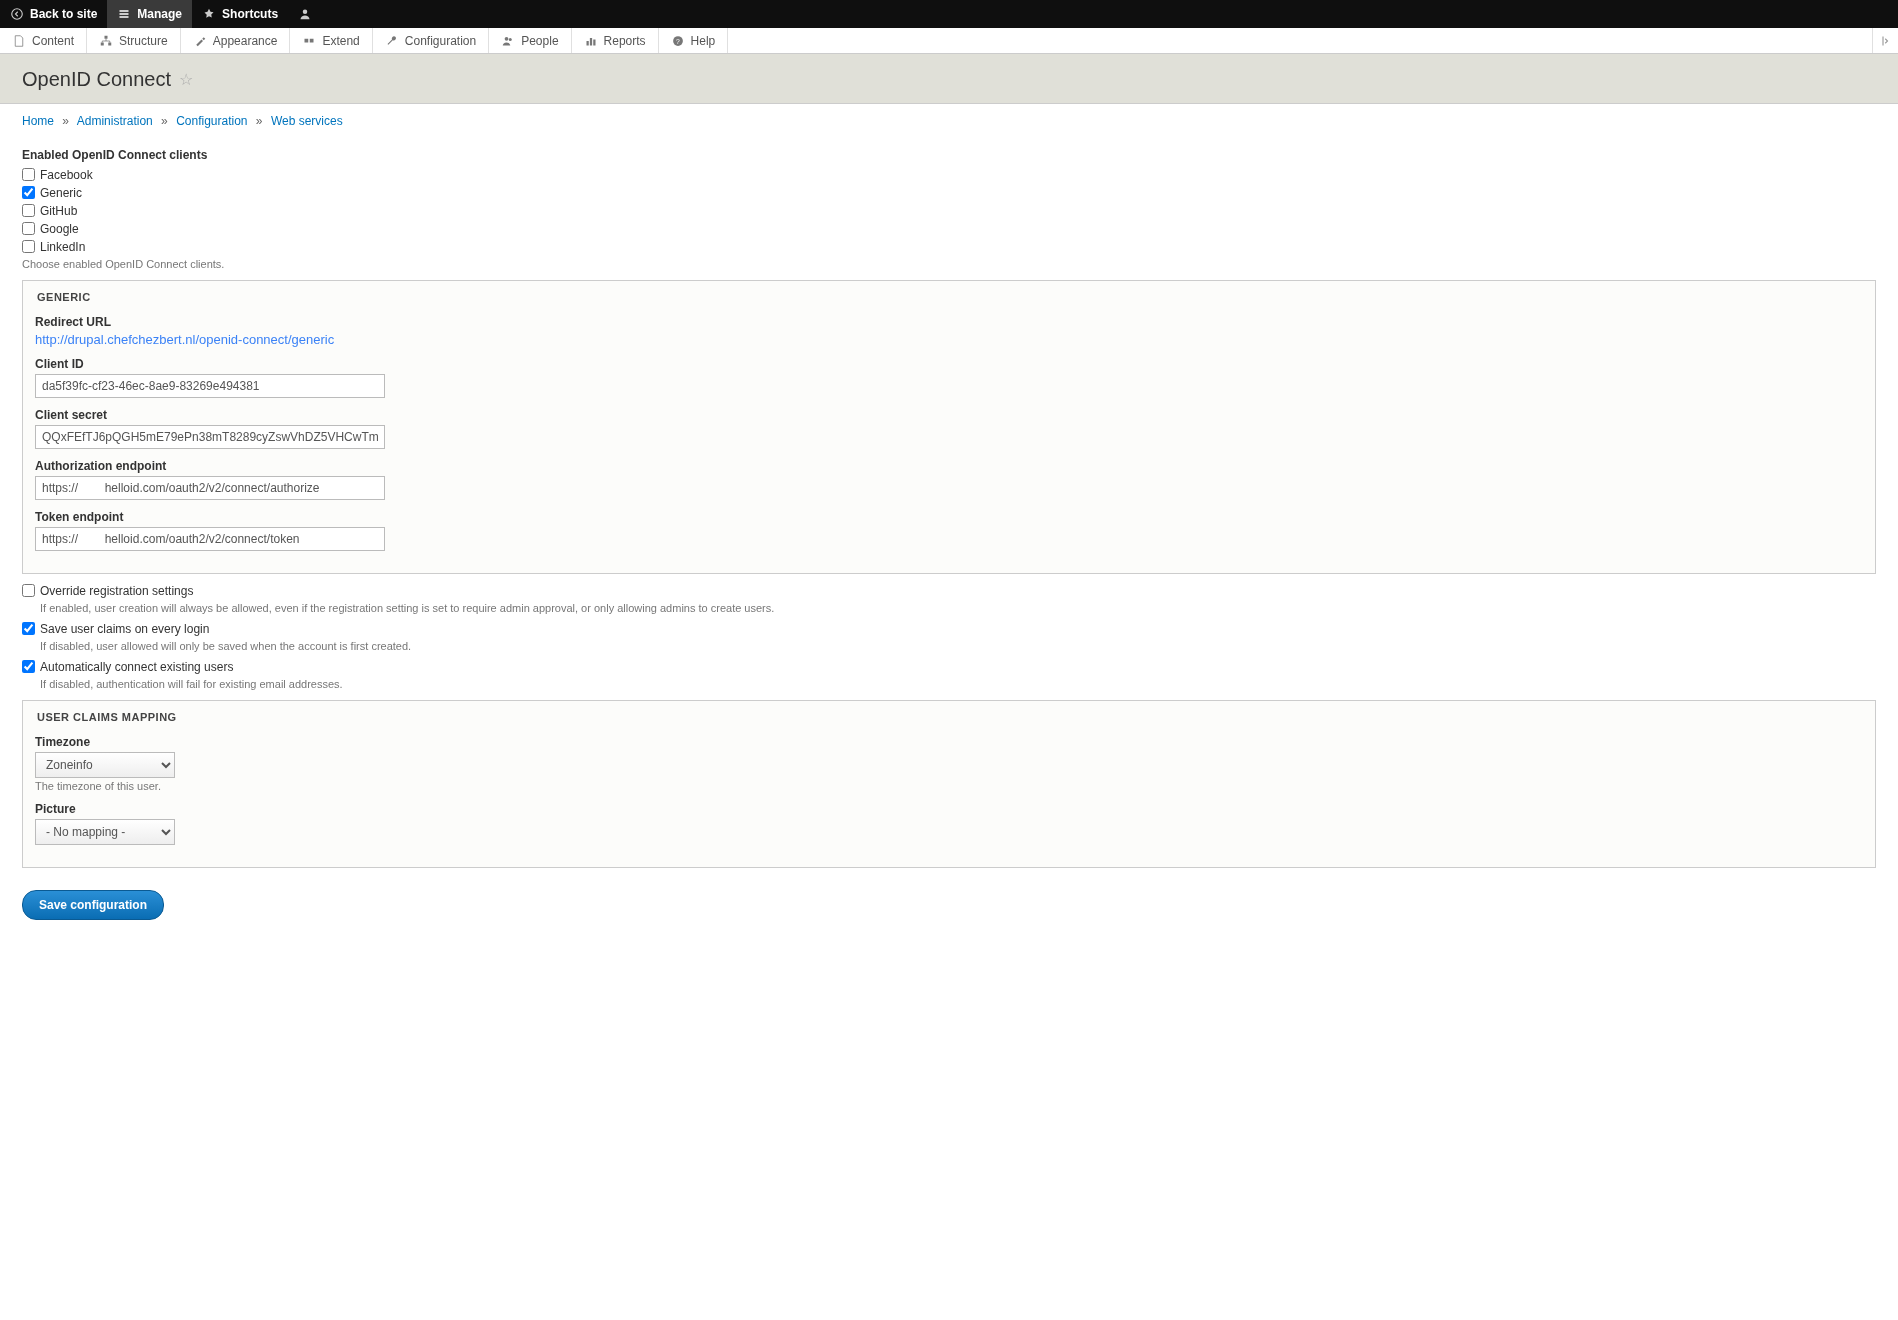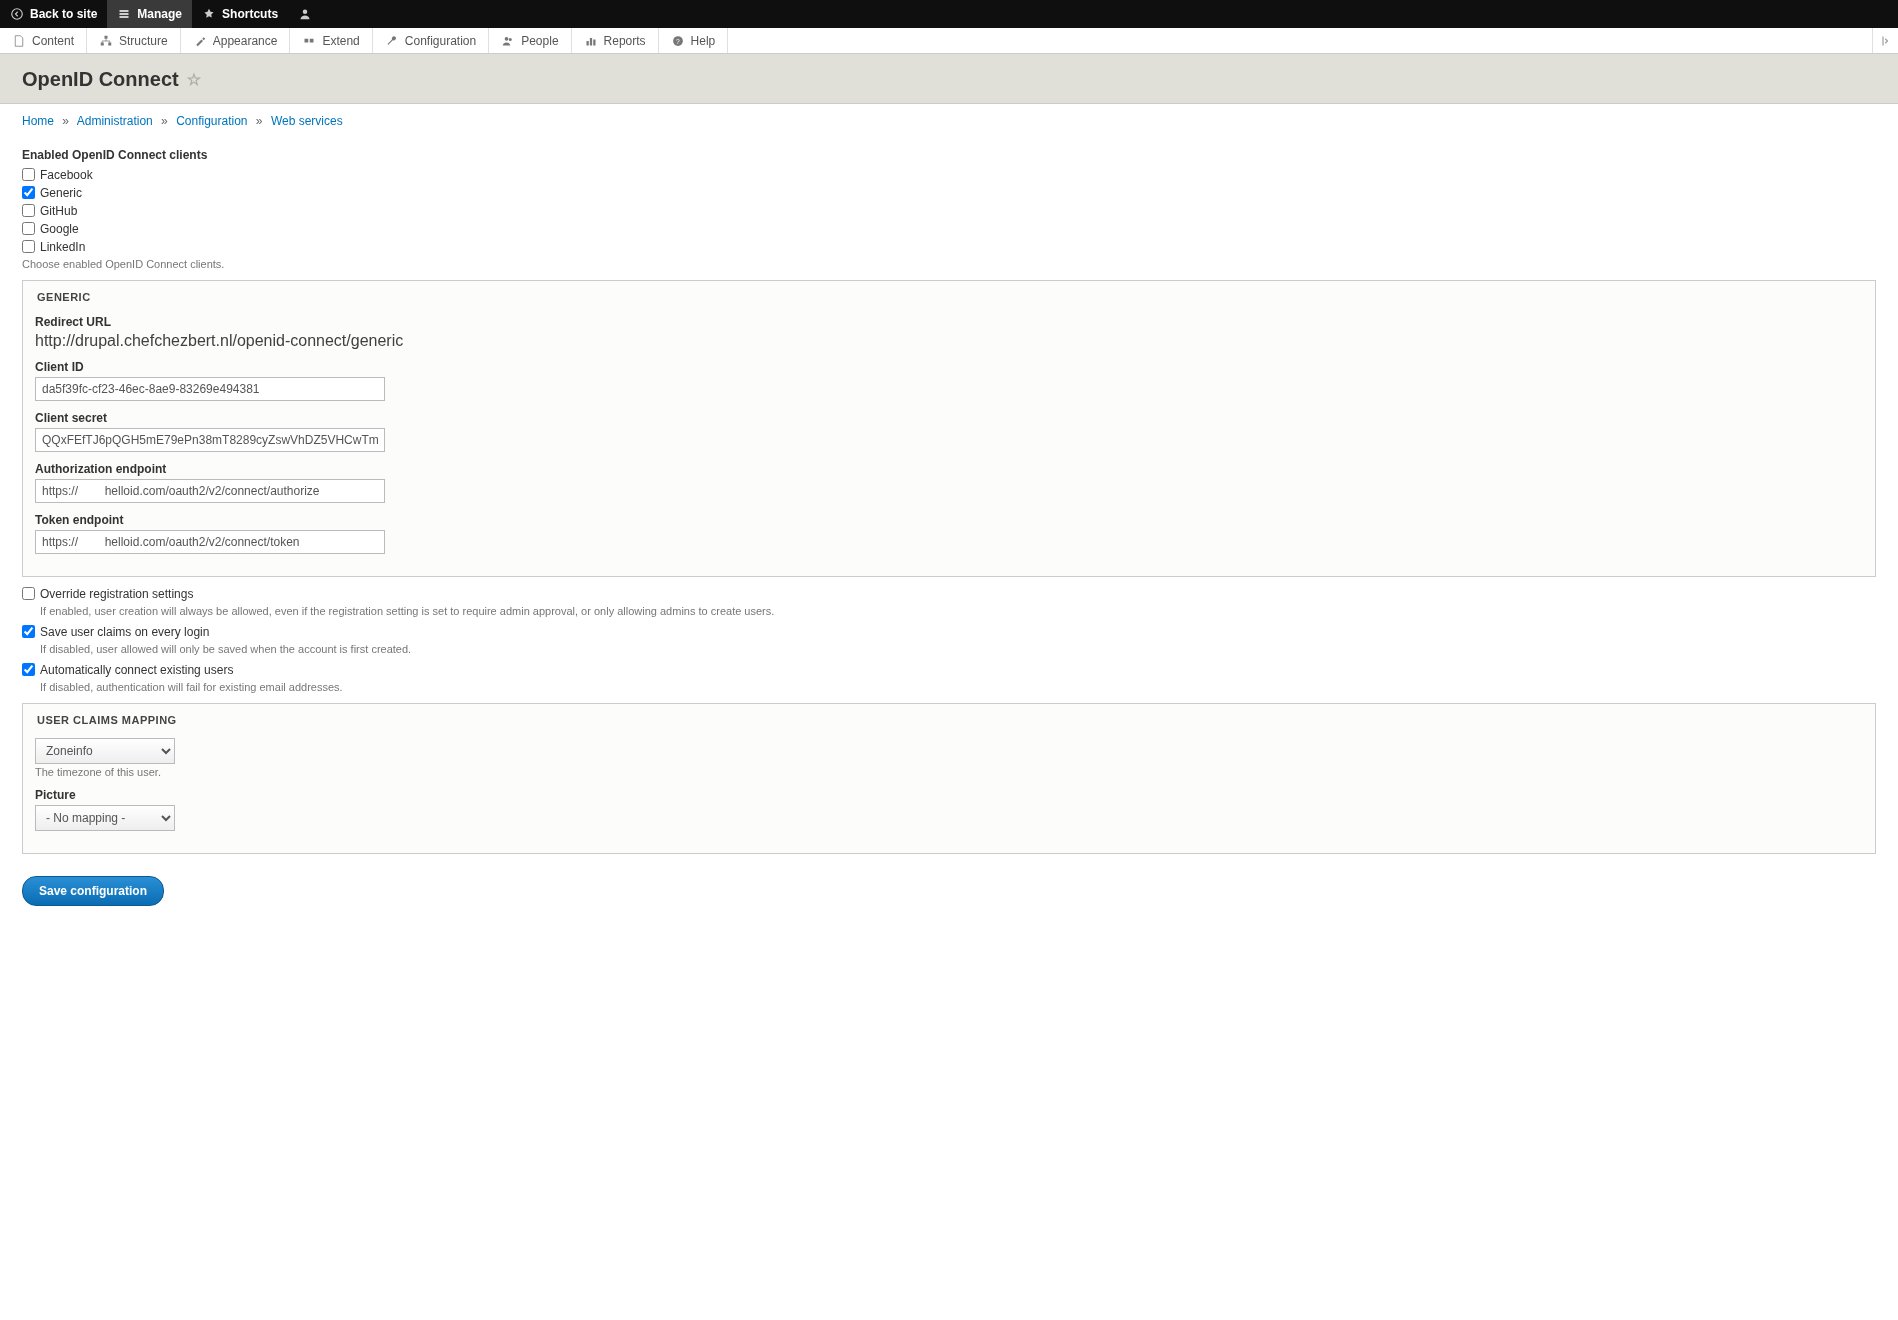--- a/index.html
+++ b/index.html
@@ -15,42 +15,42 @@
 
 .admin-nav { background: #fff; border-bottom: 1px solid #ccc; display: flex; align-items: stretch; height: 26px; }
 .admin-tab { display: flex; align-items: center; padding: 0 12px; gap: 6px; border-right: 1px solid #e0e0e0; color: #555; cursor: pointer; font-size: 12px; }
 .admin-tab .ico { width: 14px; height: 14px; display: inline-flex; align-items: center; justify-content: center; }
 .admin-tab svg { fill: #777; }
 .admin-nav-spacer { flex: 1; }
 .admin-nav-collapse { border-left: 1px solid #e0e0e0; width: 26px; display: flex; align-items: center; justify-content: center; cursor: pointer; }
 
 
 .title-region { background: #e0e0d8; padding: 14px 22px 12px; border-bottom: 1px solid #ccc; }
-.page-title { font-size: 20px; color: #333; font-weight: bold; display: flex; align-items: center; gap: 8px; }
+.page-title { font-size: 20px; color: #333; font-weight: normal; display: flex; align-items: center; gap: 8px; }
 .star { color: #aaa; font-size: 16px; }
 
 
 .breadcrumb { background: #fff; padding: 10px 22px; font-size: 12px; }
 .breadcrumb a { color: #0074bd; text-decoration: none; }
 .breadcrumb span.sep { color: #666; margin: 0 5px; }
 
 
 .form-body { padding: 6px 22px 30px; }
 .section-label { font-weight: bold; margin: 4px 0 6px; font-size: 12px; }
 .form-check { display: flex; align-items: flex-start; gap: 5px; margin: 4px 0; font-size: 12px; }
 .form-check input { margin: 0; }
 .hint { color: #777; font-size: 11px; margin: 2px 0 8px; }
 
 fieldset.box { border: 1px solid #ccc; margin: 10px 0; padding: 10px 12px 12px; background: #fcfcfa; }
 fieldset.box legend, .fieldset-title { font-weight: bold; color: #444; font-size: 11px; letter-spacing: 0.5px; text-transform: uppercase; padding: 0 2px 6px; }
 .fieldset-title { text-transform: uppercase; }
 
 .form-item { margin: 6px 0 10px; }
 .form-item label { display: block; font-weight: bold; font-size: 12px; margin-bottom: 3px; }
-.form-item .value { font-size: 16px; color: #404040; }
+.form-item .value { font-size: 13px; color: #3b82f6; }
 .text-input { width: 350px; padding: 4px 6px; border: 1px solid #bbb; font-size: 12px; background: #fff; color: #555; }
 select.text-input { width: 140px; background: linear-gradient(#fff,#eee); }
 
 .save-btn { background: linear-gradient(#2a8fd6,#0a6db3); color: #fff; border: 1px solid #0a5a93; border-radius: 14px; padding: 7px 16px; font-size: 12px; font-weight: bold; cursor: pointer; margin-top: 12px; }
 
 .check-spacer { margin-top: 10px; }
 </style>
 </head>
 <body>
 
@@ -263,20 +263,21 @@
     <input type="checkbox" checked="" style="">
     <label>Automatically connect existing users</label>
   </div>
   <div class="hint" style="margin-left:18px">If disabled, authentication will fail for existing email addresses.</div>
 
   
   <fieldset class="box">
     <div class="fieldset-title">USER CLAIMS MAPPING</div>
 
     <div class="form-item">
+      <label>Timezone</label>
       <select class="text-input">
         <option>Zoneinfo</option>
       </select>
       <div class="hint">The timezone of this user.</div>
     </div>
 
     <div class="form-item">
       <label>Picture</label>
       <select class="text-input">
         <option>- No mapping -</option>

